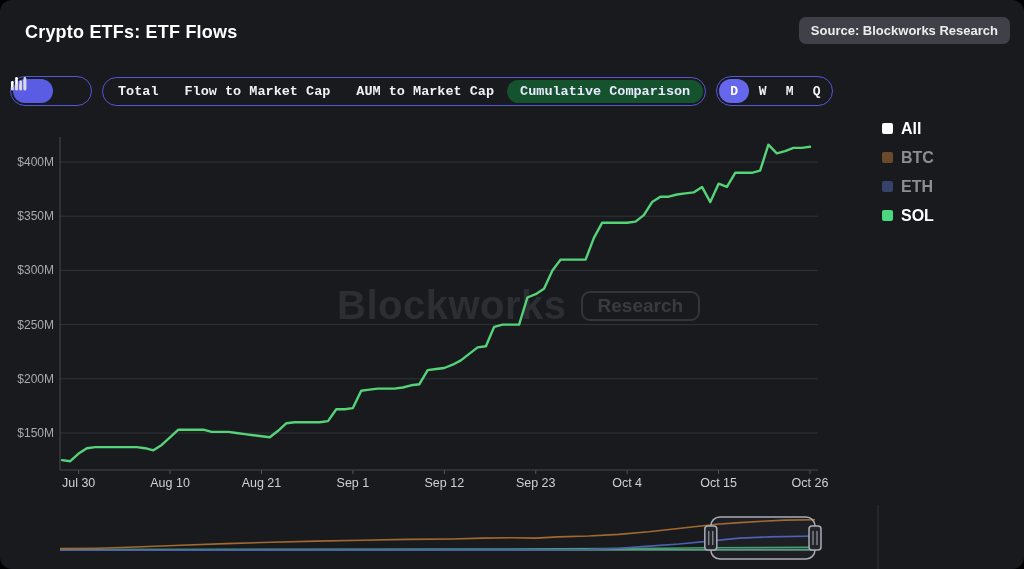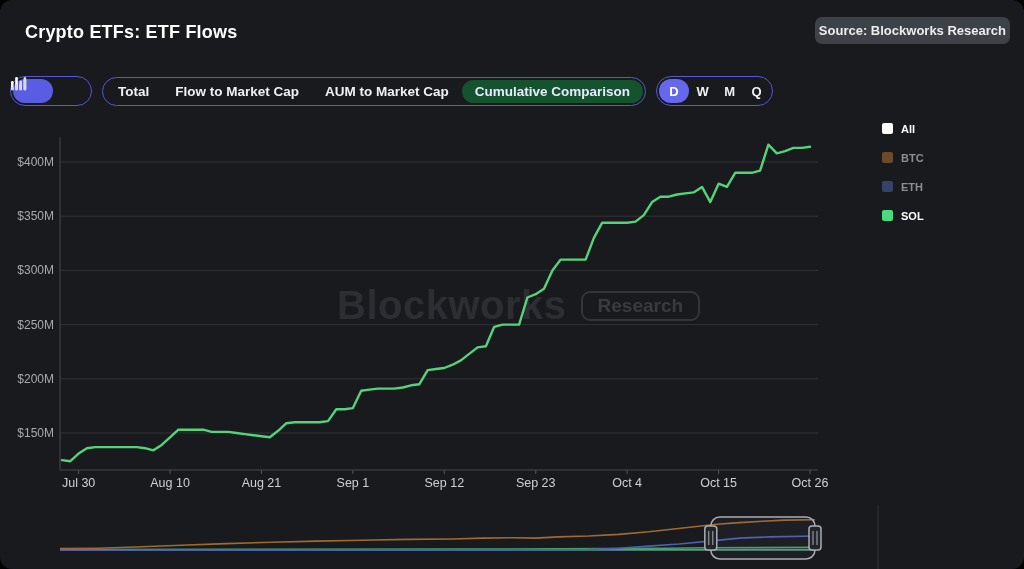--- a/index.html
+++ b/index.html
@@ -1,31 +1,31 @@
 <!DOCTYPE html>
 <html><head>
 <meta charset="utf-8">
 <style>
   html,body{margin:0;padding:0;background:#000;width:1024px;height:569px;font-family:"Liberation Sans",sans-serif;}
   .card{position:absolute;inset:0;background:#191a1e;border-radius:12px;overflow:hidden;}
   .title{position:absolute;left:16px;top:22px;font-size:18px;font-weight:700;color:#ffffff;letter-spacing:.2px;margin-left:9px;}
-  .source-badge{position:absolute;right:14px;top:17px;background:#3e4147;color:#eceded;font-size:13px;font-weight:700;padding:6px 4px;border-radius:7px;}
+  .source-badge{position:absolute;right:14px;top:17px;background:#3e4147;color:#eceded;font-size:13px;font-weight:700;padding:6px 12px;border-radius:7px;}
   .toolbar{position:absolute;left:10px;top:76px;display:flex;gap:10px;align-items:center;z-index:3;}
-  .group{display:flex;align-items:center;border:1.5px solid #5457d8;border-radius:999px;padding:2px;background:#191a1e;}
+  .group{display:flex;align-items:center;border:1.5px solid #5457d8;border-radius:999px;padding:2px;background:#191a1e;font-family:Liberation Mono, monospace;}
   .icon-btn{width:40px;height:24px;border-radius:999px;display:flex;align-items:center;justify-content:center;cursor:pointer;}
   .icon-btn.sel{background:#5a5de3;}
   .icon-btn:not(.sel){width:36px;}
   .tab{padding:4px 13px;font-size:13.5px;font-weight:600;color:#f1f1f3;border-radius:999px;cursor:pointer;white-space:nowrap;}
   .tab.sel{background:#14532d;color:#e9e9ff;}
   .period{width:27px;height:24px;display:flex;align-items:center;justify-content:center;font-size:13px;font-weight:700;color:#f1f1f3;border-radius:999px;cursor:pointer;}
   .period.sel{background:#6568ec;color:#fff;width:30px;}
   .legend{position:absolute;left:882px;top:118px;display:flex;flex-direction:column;gap:8px;z-index:3;}
   .legend-item{display:flex;align-items:center;gap:8px;cursor:pointer;height:21px;}
   .swatch{width:11px;height:11px;border-radius:2px;flex:0 0 auto;}
-  .legend-label{font-size:11px;font-weight:700;color:#ffffff;}
+  .legend-label{font-size:16px;font-weight:700;color:#ffffff;}
   .legend-item.dim .legend-label{color:#8d8e94;font-weight:600;}
   .watermark{position:absolute;left:337px;top:263px;display:flex;align-items:center;gap:14px;z-index:1;margin-top:20px;}
   .wm-brand{font-size:40px;font-weight:700;color:#2d2e33;letter-spacing:.5px;}
   .wm-box{border:2px solid #34353b;border-radius:9px;padding:2px 15px;font-size:19px;font-weight:600;color:#3a3b41;}
   svg{position:absolute;left:0;top:0;}
   #grid-svg{z-index:0;pointer-events:none;}
   #series-svg{z-index:2;pointer-events:none;}
   svg text{font-family:"Liberation Sans",sans-serif;}
 </style>
 </head>

